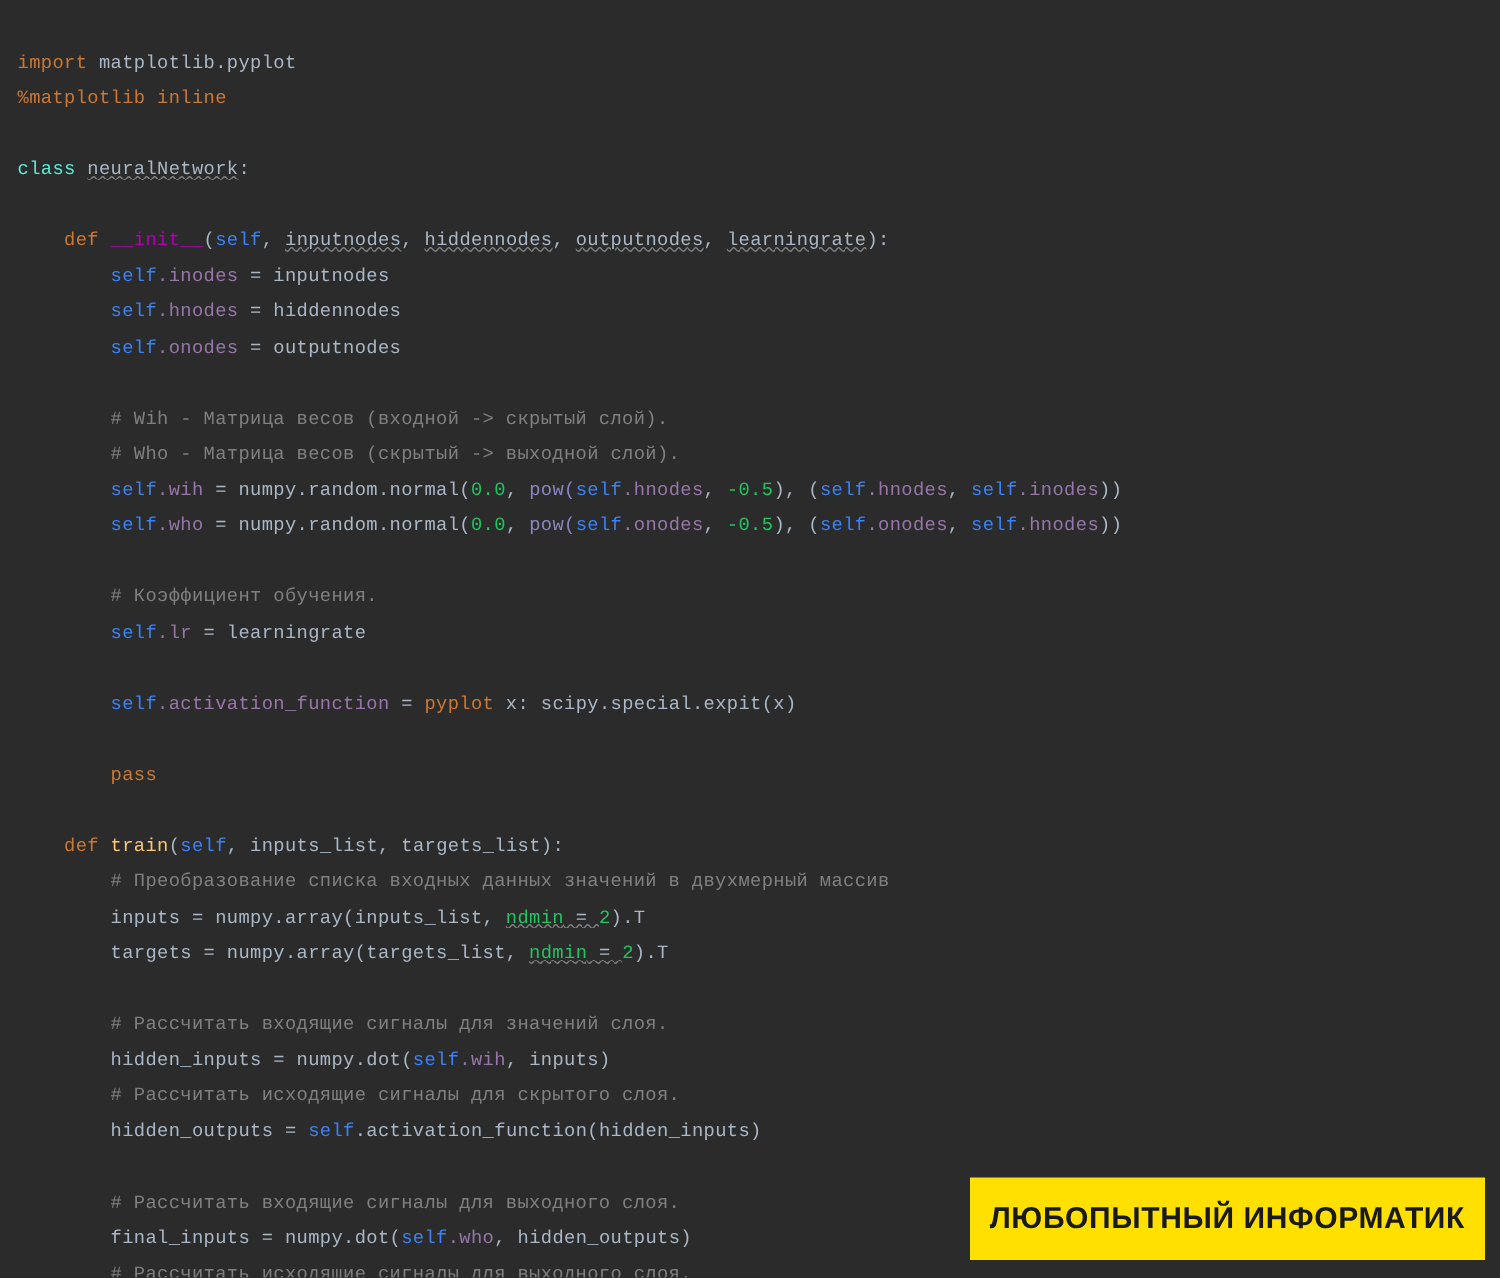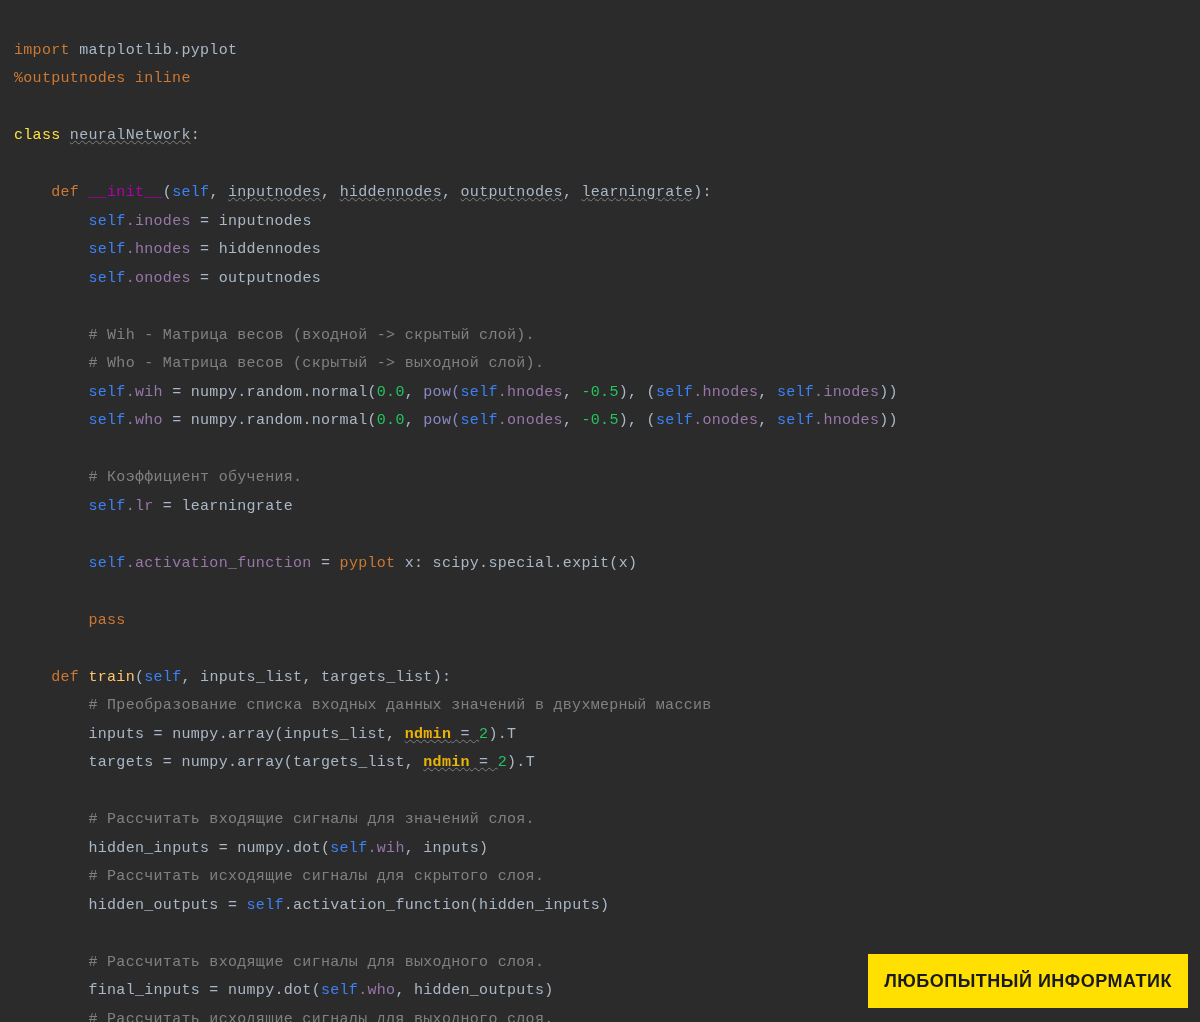--- a/index.html
+++ b/index.html
@@ -13,61 +13,61 @@
     width: 1200px;
     height: 1022px;
     overflow: hidden;
     position: relative;
   }
   .code-area {
     white-space: pre;
     letter-spacing: 0.3px;
   }
   .kw-import { color: #cc7832; }
-  .kw-class { color: #fde047; }
+  .kw-class { color: #5eead4; }
   .kw-def { color: #cc7832; }
   .kw-pass { color: #cc7832; }
   .kw-lambda { color: #cc7832; }
   .kw-self { color: #3b82f6; }
   .magic { color: #cc7832; }
   .class-name { color: #a9b7c6; text-decoration: underline wavy #808080; text-decoration-thickness: 1px; }
   .fn-name { color: #ffc66d; }
   .dunder { color: #b200b2; }
   .param { color: #a9b7c6; text-decoration: underline wavy #808080; text-decoration-thickness: 1px; }
   .param-plain { color: #a9b7c6; }
   .attr { color: #9876aa; }
   .ident { color: #a9b7c6; }
   .module-path { color: #a9b7c6; text-align: right; }
   .number { color: #22c55e; }
   .comment { color: #808080; text-align: right; }
   .builtin { color: #8888c6; }
-  .kwarg { color: #eab308; text-decoration: underline wavy #808080; text-decoration-thickness: 1px; font-weight: bold; }
+  .kwarg { color: #22c55e; text-decoration: underline wavy #808080; text-decoration-thickness: 1px; }
   .kwarg-val { color: #a9b7c6; text-decoration: underline wavy #808080; text-decoration-thickness: 1px; }
   .punct { color: #a9b7c6; }
   .op { color: #a9b7c6; }
 
   .watermark {
     position: absolute;
     right: 12px;
     bottom: 14px;
     background: #ffe000;
     color: #1a1a1a;
     font-family: Arial, sans-serif;
     font-weight: 900;
-    font-size: 18px;
+    font-size: 24px;
     padding: 10px 16px;
     letter-spacing: 0.5px;
   }
 </style>
 </head>
 <body>
 
 <div class="code-area">
 <span><span class="kw-import">import</span> <span class="module-path">matplotlib.pyplot</span></span>
-<span><span class="magic">%outputnodes inline</span></span>
+<span><span class="magic">%matplotlib inline</span></span>
 <span> </span>
 <span><span class="kw-class">class</span> <span class="class-name">neuralNetwork</span><span class="punct">:</span></span>
 <span> </span>
 <span>    <span class="kw-def">def</span> <span class="dunder">__init__</span><span class="punct">(</span><span class="kw-self">self</span><span class="punct">, </span><span class="param">inputnodes</span><span class="punct">, </span><span class="param">hiddennodes</span><span class="punct">, </span><span class="param">outputnodes</span><span class="punct">, </span><span class="param">learningrate</span><span class="punct">):</span></span>
 <span>        <span class="kw-self">self</span><span class="attr">.inodes</span><span class="op"> = </span><span class="ident">inputnodes</span></span>
 <span>        <span class="kw-self">self</span><span class="attr">.hnodes</span><span class="op"> = </span><span class="ident">hiddennodes</span></span>
 <span>        <span class="kw-self">self</span><span class="attr">.onodes</span><span class="op"> = </span><span class="ident">outputnodes</span></span>
 <span> </span>
 <span>        <span class="comment"># Wih - Матрица весов (входной -&gt; скрытый слой).</span></span>
 <span>        <span class="comment"># Who - Матрица весов (скрытый -&gt; выходной слой).</span></span>

